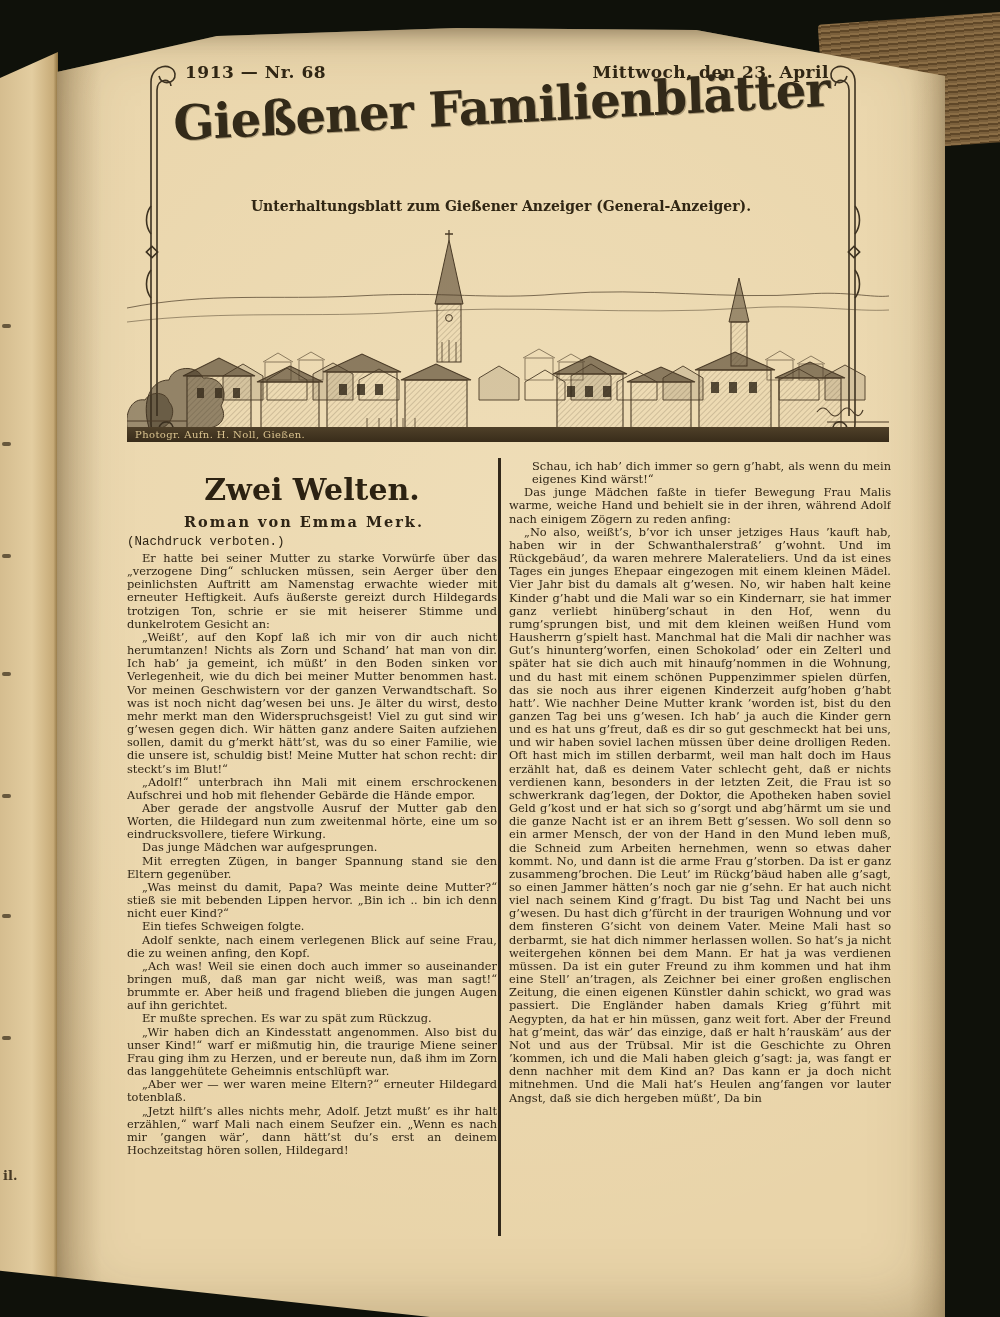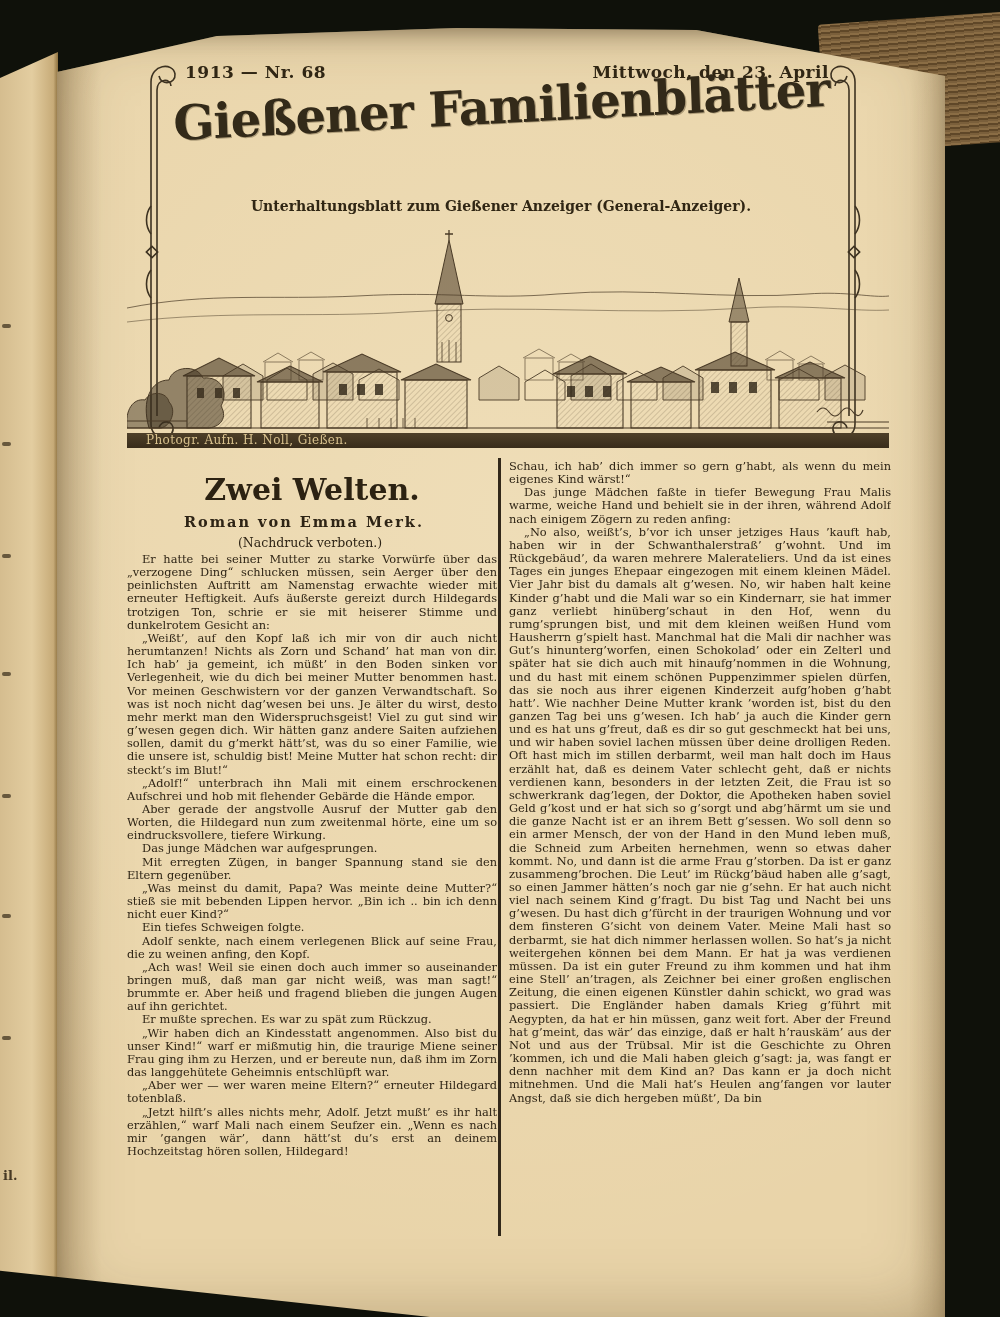--- a/index.html
+++ b/index.html
@@ -57,38 +57,38 @@
     text-shadow:1px 1px 0 rgba(60,45,20,.35);
   }
   .masthead-sub{
     position:absolute;left:62px;right:62px;top:176px;text-align:center;
     font-size:14px;font-weight:bold;color:#302614;
   }
   
   .illus{position:absolute;left:70px;top:208px;width:764px;height:220px;}
   .panorama{position:absolute;left:0;top:0;width:762px;height:202px;}
   .caption-bar{
-    position:absolute;left:0;top:203px;width:762px;height:15px;box-sizing:border-box;
+    position:absolute;left:0;top:197px;width:762px;height:15px;box-sizing:border-box;
     background:linear-gradient(#4f4029,#382c1a);color:#d9c28e;
-    font-size:12px;line-height:15px;padding:0 19px;letter-spacing:.4px;
+    font-size:10px;line-height:15px;padding:0 8px;letter-spacing:.4px;
   }
   
   .col{position:absolute;top:438px;height:782px;overflow:hidden;text-align:justify;}
   .col-left{left:70px;width:370px;}
   .col-right{left:452px;width:382px;}
   .col-rule{position:absolute;left:441px;top:436px;width:3px;height:778px;background:#32281a;}
   .art-title{font-size:30px;font-weight:bold;text-align:center;margin:12px 0 6px 0;color:#2c2212;}
   .art-byline{font-size:14.5px;font-weight:bold;text-align:center;letter-spacing:2px;margin:0 16px 5px 0;}
-  .art-note{font-size:12.5px;text-align:center;margin:0 4px 3px 0;}
+  .art-note{font-size:12.5px;text-align:left;margin:0 4px 3px 0;font-family:Liberation Mono, monospace;}
   .art-note.last{margin-bottom:9px;}
   .body-par{
     font-size:11.4px;line-height:13.15px;margin:0;text-indent:15px;
     color:#2e2415;word-spacing:.2px;hyphens:auto;
   }
-  .col-right .body-par:first-child{text-indent:0;}
+  .col-right .body-par:first-child{text-indent:0;margin-left:23px;}
 </style>
 </head>
 <body>
 
 <div class="book-edge"></div>
 
 <div class="prev-page">
   <div class="edge-tick" style="top:300px"></div>
   <div class="edge-tick" style="top:418px"></div>
   <div class="edge-tick" style="top:530px"></div>

